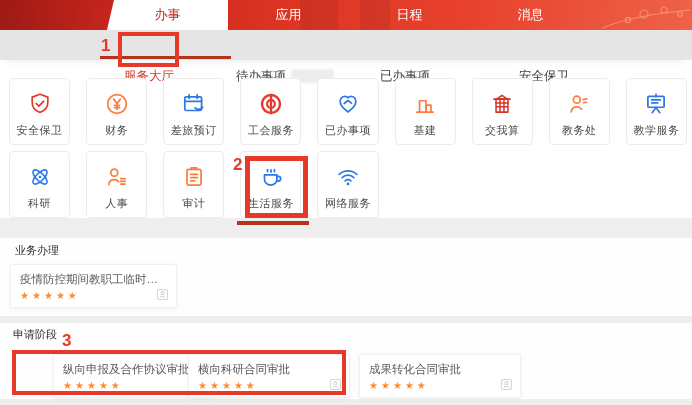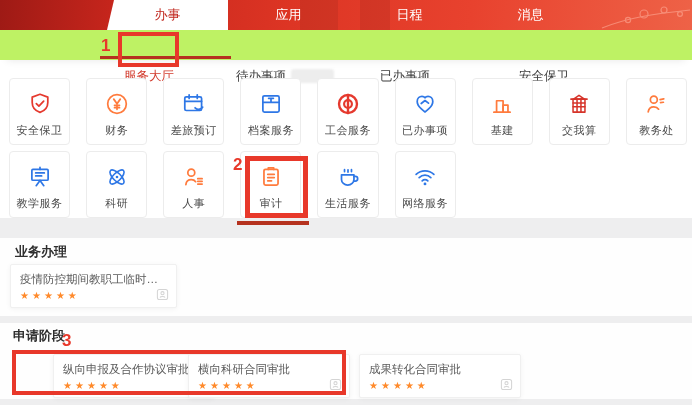--- a/index.html
+++ b/index.html
@@ -11,21 +11,21 @@
           background:linear-gradient(95deg,#9e1a15 0%,#c5251c 16%,#dd3524 42%,#e8422e 68%,#ee6247 100%);}
   .header .streak{position:absolute;top:0;height:30px;background:rgba(0,0,0,.07);}
   .tabs{position:absolute;left:107px;top:0;height:30px;display:flex;}
   .tab{width:121px;height:30px;line-height:30px;text-align:center;
        font-size:13px;color:#ffffff;cursor:pointer;}
   .tab.active{background:#ffffff;color:#c1281f;
        clip-path:polygon(7px 0,100% 0,100% 100%,0 100%);}
   .deco{position:absolute;right:0;top:0;opacity:.55;}
 
   
-  .subnav{position:absolute;left:0;top:30px;width:692px;height:30px;background:#bef264;
+  .subnav{position:absolute;left:0;top:30px;width:692px;height:30px;background:#e5e5e5;
           box-shadow:0 7px 9px -7px rgba(0,0,0,.10);}
   .subnav-item{position:absolute;top:38px;font-size:12.5px;color:#3c3c3c;cursor:pointer;}
   .subnav-item.active{color:#d23a2c;}
   .redacted{position:absolute;left:291px;top:39px;width:43px;height:14px;
             background:#ededed;border-radius:3px;filter:blur(1.2px);}
 
   
   .apps-grid{position:absolute;left:9px;top:78px;width:678px;
              display:grid;grid-template-columns:repeat(9,1fr);gap:6px 16px;}
   .tile{height:67px;background:#fff;border:1px solid #ececec;border-radius:4px;
@@ -33,21 +33,21 @@
         padding-top:11px;cursor:pointer;}
   .ticon{height:28px;display:flex;align-items:center;justify-content:center;}
   .ticon svg{display:block;}
   .tlabel{margin-top:5px;font-size:11px;color:#4a4a4a;letter-spacing:.5px;}
 
   
   .gray-zone{position:absolute;left:0;top:218px;width:692px;height:187px;background:#eeeeef;}
   .panel{position:absolute;left:0;width:692px;background:#fefefe;}
   .panel1{top:238px;height:78px;}
   .panel2{top:323px;height:76px;}
-  .section-title{position:absolute;font-size:13px;font-weight:bold;color:#2f2f2f;}
+  .section-title{position:absolute;font-size:11px;font-weight:normal;color:#2f2f2f;}
 
   .svc-card{position:absolute;height:44px;background:#fff;border:1px solid #f0f0f0;
             border-radius:2px;box-shadow:0 1px 5px rgba(0,0,0,.05);box-sizing:border-box;
             cursor:pointer;}
   .svc-title{position:absolute;left:9px;top:7px;right:8px;font-size:11.5px;color:#5a5a5a;
              white-space:nowrap;overflow:hidden;text-overflow:ellipsis;}
   .stars{position:absolute;left:9px;bottom:6px;font-size:10px;letter-spacing:3px;color:#ff8a2b;}
   .no-rating{position:absolute;left:9px;bottom:7px;font-size:10.5px;color:#c9c9c9;}
   .corner-ic{position:absolute;right:7px;bottom:6px;line-height:0;cursor:pointer;}
 
@@ -114,29 +114,20 @@
         <svg width="26" height="26" viewBox="0 0 24 24" fill="none" stroke="currentColor" stroke-width="1.6" stroke-linecap="round" stroke-linejoin="round">
             <rect x="3.5" y="5.5" width="15.5" height="12.5" rx="1.5"></rect>
             <path d="M7.5 3.5v3.4M15 3.5v3.4M3.5 9.5h15.5"></path>
             <path d="M13 15.5c2.2 2 4.8 1.8 7-.6"></path>
           </svg>
       </span>
       <span class="tlabel">差旅预订</span>
     </div>
 
 
-    <div class="tile">
-      <span class="ticon" style="color: rgb(46, 119, 230);">
-        <svg width="26" height="26" viewBox="0 0 24 24" fill="none" stroke="currentColor" stroke-width="1.6" stroke-linecap="round" stroke-linejoin="round">
-            <rect x="4.5" y="4.5" width="15" height="15" rx="1.5"></rect>
-            <path d="M4.5 10.5h15M12 10.5V6.8M9.8 6.8h4.4"></path>
-          </svg>
-      </span>
-      <span class="tlabel">档案服务</span>
-    </div>
 
     <div class="tile">
       <span class="ticon" style="color: rgb(229, 57, 46);">
         <svg width="26" height="26" viewBox="0 0 24 24" fill="none" stroke="currentColor" stroke-linecap="round">
             <circle cx="12" cy="12" r="8.3" stroke-width="2.2"></circle>
             <circle cx="12" cy="12" r="3.6" stroke-width="2"></circle>
             <path d="M12 3.7v16.6" stroke-width="2.2"></path>
           </svg>
       </span>
       <span class="tlabel">工会服务</span>

